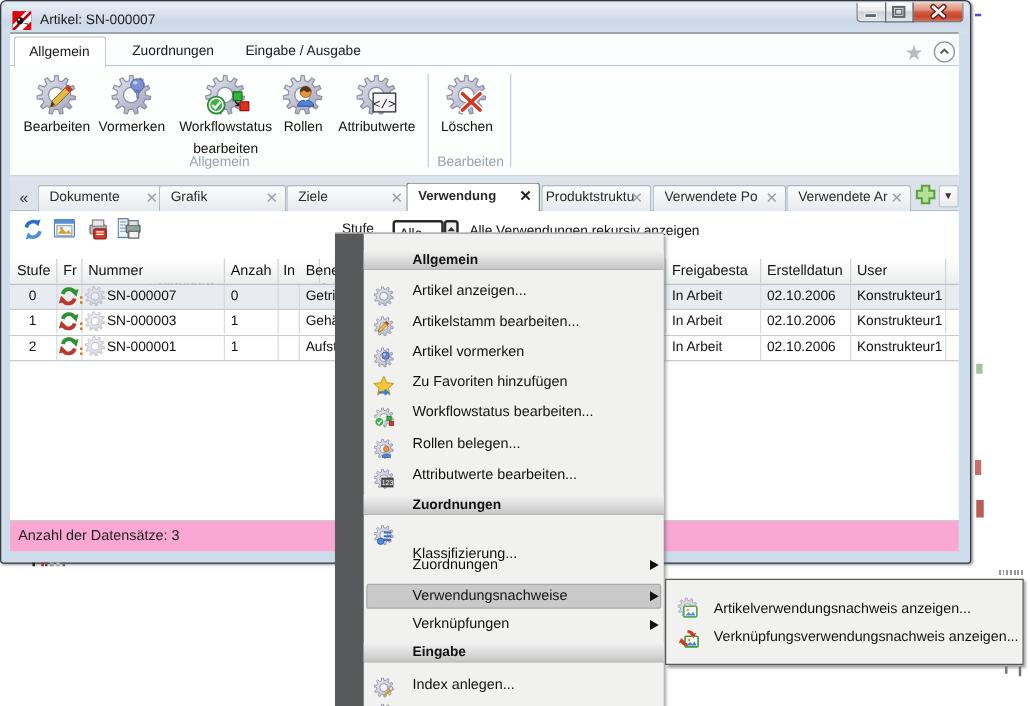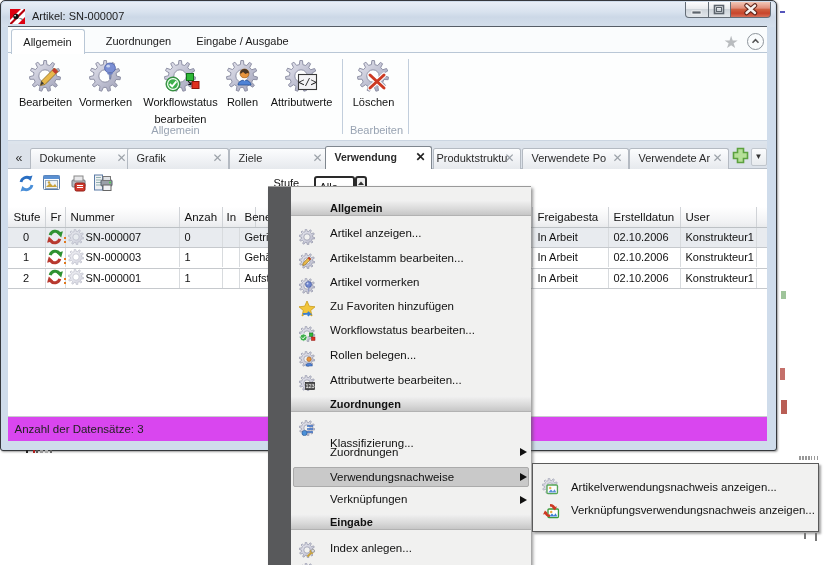--- a/index.html
+++ b/index.html
@@ -62,21 +62,21 @@
 #spinbtn{position:absolute;left:347px;top:7px;width:12px;height:22px;box-sizing:border-box;border:2px solid #2a2a2a;border-radius:3px;background:#eee;}
 #alltext{position:absolute;left:368px;white-space:nowrap;top:10px;font-size:11px;color:#111;}
 
 #tbl{position:absolute;left:0;top:180px;width:759px;height:110px;}
 #thead{position:absolute;left:0;top:0;width:759px;height:21px;
  background:linear-gradient(180deg,#ffffff,#f0f1f3 80%,#e9ebed);border-bottom:1px solid #bdc1c5;box-sizing:border-box;}
 .hcell{position:absolute;top:0;height:20px;line-height:20px;font-size:11.5px;color:#111;padding-left:5px;box-sizing:border-box;border-right:1px solid #d0d3d7;}
 .row{position:absolute;left:0;width:759px;height:20px;border-bottom:1px solid #c6c9cd;box-sizing:border-box;background:#fff;}
 .cell{position:absolute;top:0;height:19px;line-height:19px;font-size:11px;color:#111;padding-left:5px;box-sizing:border-box;border-right:1px solid #d8dbde;white-space:nowrap;overflow:hidden;}
 
-#status{position:absolute;left:0;top:389px;width:100%;height:25px;background:#d946ef;border-top:1px solid #c9cbcd;
+#status{position:absolute;left:0;top:389px;width:100%;height:25px;background:#f9a8d4;border-top:1px solid #c9cbcd;
  font-size:11.5px;color:#222;line-height:24px;padding-left:7px;box-sizing:border-box;}
 
 #menu{position:absolute;left:268px;top:186px;width:263px;height:379px;background:#f1f1f0;
  border-top:1px solid #9a9a9a;box-shadow:2px 2px 3px rgba(80,80,80,.6);}
 #menu .strip{position:absolute;left:0;top:0;width:23px;height:100%;background:#58595b;}
 .mhead{position:absolute;left:23px;width:240px;height:16px;background:linear-gradient(180deg,#f2f2f2,#d9d9d9 60%,#c6c6c6);
  border-bottom:1px solid #b2b2b2;font-size:11px;font-weight:bold;color:#111;line-height:16px;padding-left:39px;box-sizing:border-box;}
 .mitem{position:absolute;left:62px;font-size:11.5px;color:#111;white-space:nowrap;}
 .marr{position:absolute;z-index:5;left:252px;width:0;height:0;border:4.5px solid transparent;border-left:7px solid #111;}
 #mhl{position:absolute;left:25px;top:280px;width:236px;height:20px;background:#c9c9c9;border:1px solid #ababab;border-radius:2px;box-sizing:border-box;}
@@ -256,20 +256,21 @@
           <rect x="9" y="2.5" width="7.5" height="4" fill="#dfe2e6" stroke="#777"></rect>
           <rect x="9" y="11" width="8" height="5.5" fill="#f2f3f5" stroke="#666"></rect>
           <circle cx="16" cy="8.5" r="1" fill="#4ad24a"></circle>
         </svg>
       <div id="combo">Standard<span class="arr"></span></div>
       <div id="stufe">Stufe</div>
       <div id="spin">Alle</div>
       <div id="spinbtn"><svg width="8" height="18">
             <path d="M1,7 L4,3.5 L7,7 Z" fill="#333"></path>
           </svg></div>
+      <div id="alltext">Alle Verwendungen rekursiv anzeigen</div>
     </div>
     <div id="tbl">
       <div id="thead">
         <div class="hcell" style="left:0;width:38px;padding-left:6px;">Stufe</div>
         <div class="hcell" style="left:38px;width:20px;">Fr</div>
         <div class="hcell" style="left:58px;width:114px;">Nummer</div>
         <div class="hcell" style="left:172px;width:43px;">Anzah</div>
         <div class="hcell" style="left:215px;width:33px;padding-left:4px;">In</div>
         <div class="hcell" style="left:232px;width:293px;">Benennung</div>
         <div class="hcell" style="left:525px;width:76px;">Freigabesta</div>

